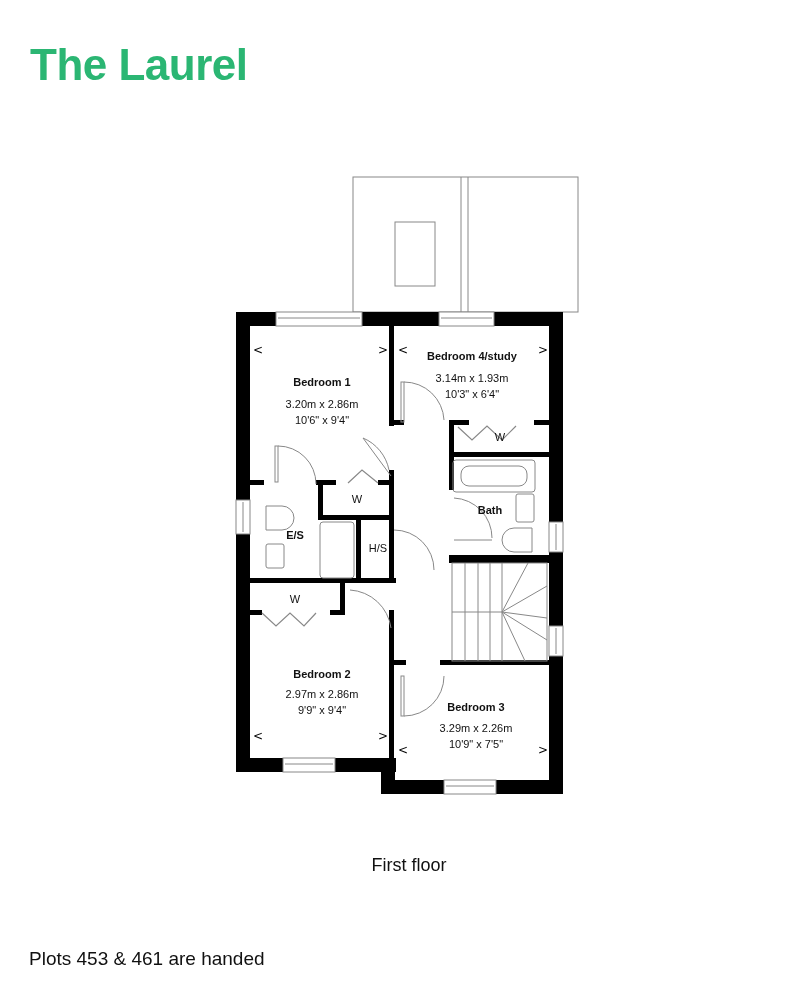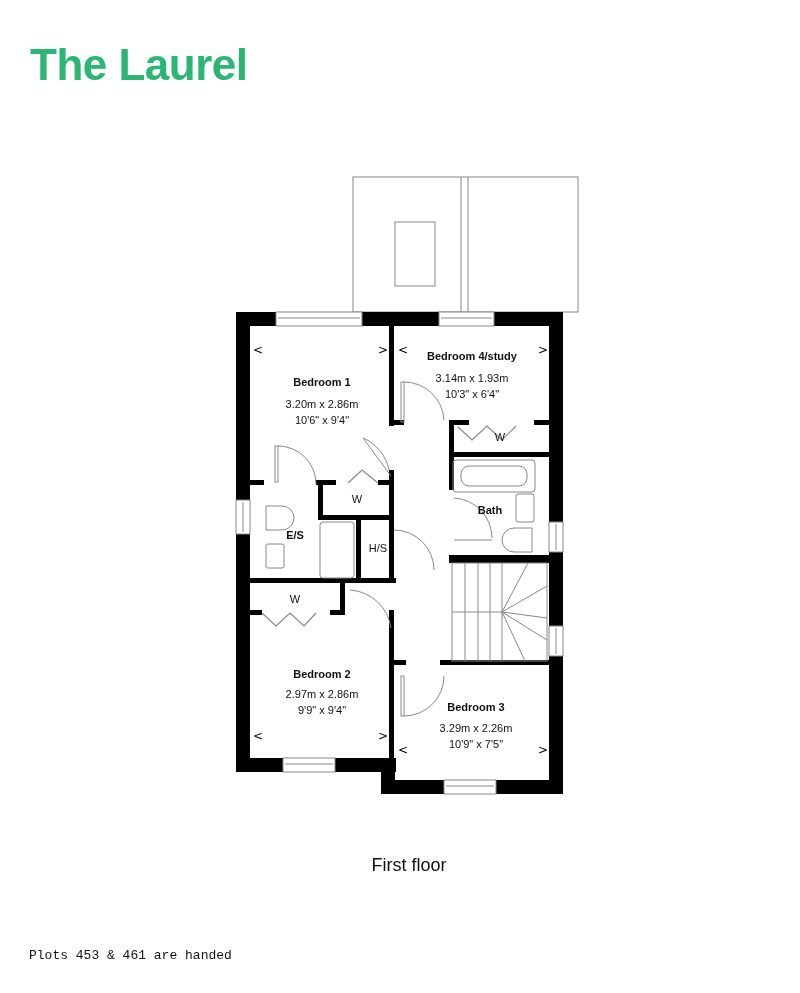--- a/index.html
+++ b/index.html
@@ -1,19 +1,19 @@
 <!DOCTYPE html>
 <html><head>
 <meta charset="utf-8">
 <style>
   html,body{margin:0;padding:0;background:#fff;}
   body{width:800px;height:993px;position:relative;overflow:hidden;font-family:"Liberation Sans",sans-serif;}
   .title{position:absolute;left:30px;top:40px;font-size:44px;font-weight:bold;color:#2bb673;letter-spacing:-0.5px;font-family:"Liberation Sans",sans-serif;}
   .floor-label{position:absolute;left:0;width:800px;top:855px;text-align:center;font-size:18px;color:#111;font-family:"Liberation Sans",sans-serif;margin-left:9px;}
-  .note{position:absolute;left:29px;top:948px;font-size:13px;color:#111;font-family:Liberation Mono, monospace;}
+  .note{position:absolute;left:29px;top:948px;font-size:19px;color:#111;font-family:Liberation Sans, sans-serif;}
   svg{position:absolute;left:0;top:0;}
   .rl{font-family:"Liberation Sans",sans-serif;font-size:11px;font-weight:bold;fill:#111;}
   .rd{font-family:"Liberation Sans",sans-serif;font-size:11px;fill:#111;}
 </style>
 </head>
 <body>
 
 <div class="title">The Laurel</div>
 
 <svg width="800" height="993" viewBox="0 0 800 993">

